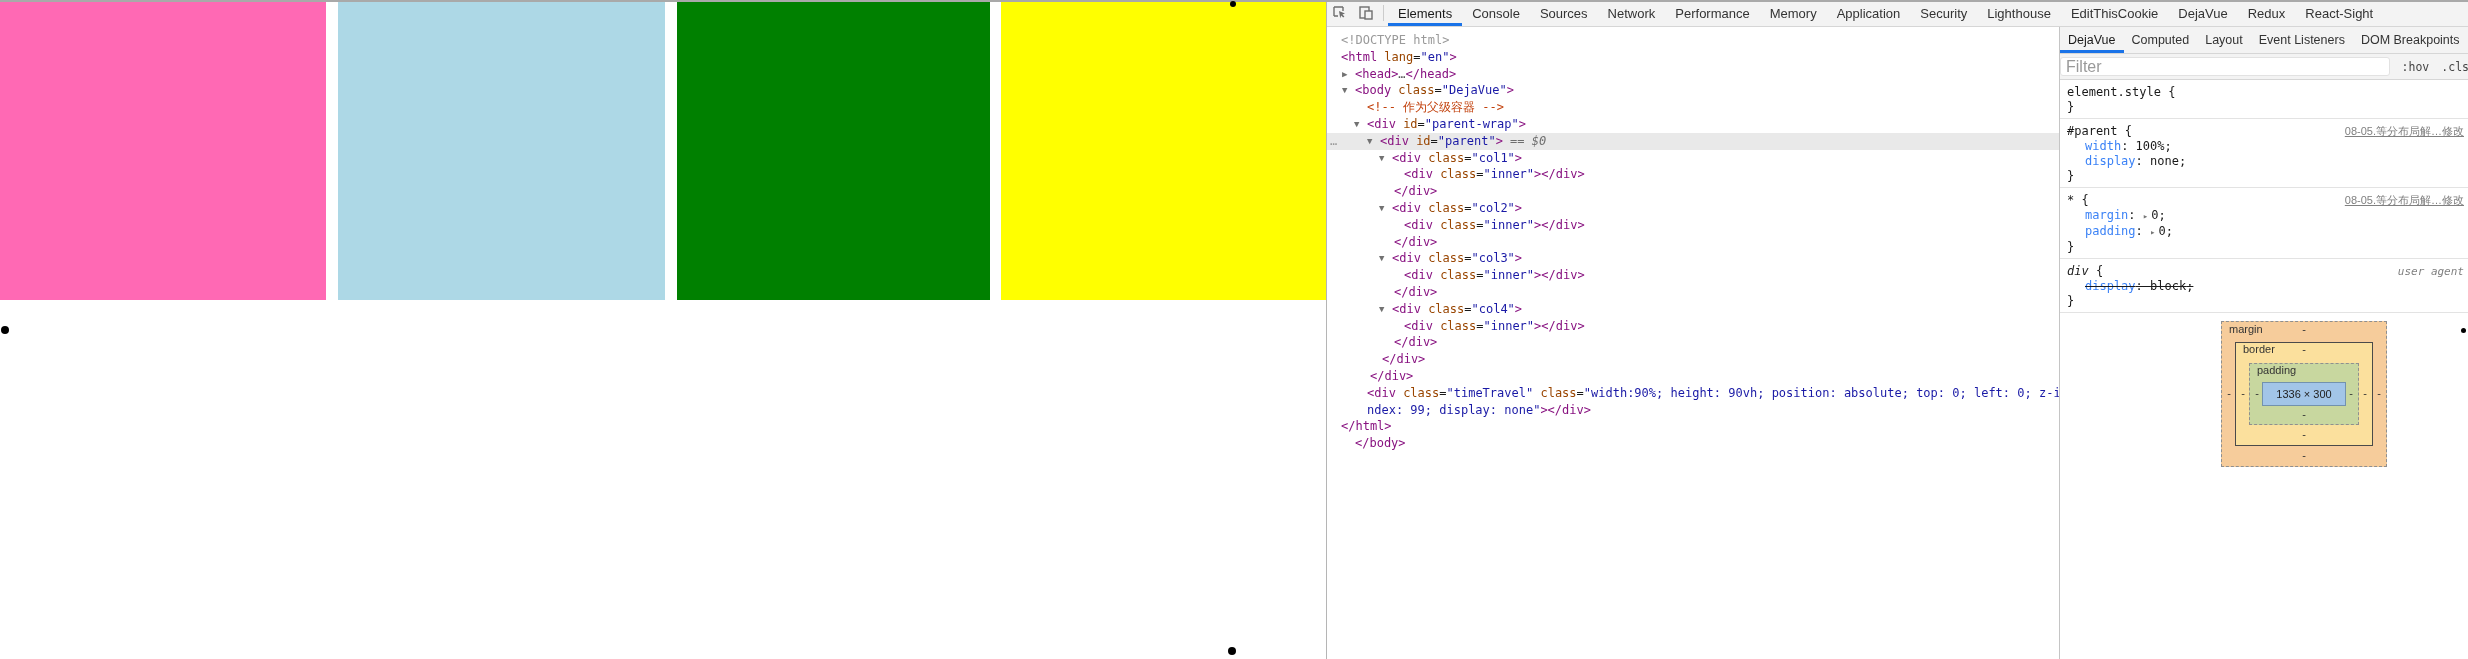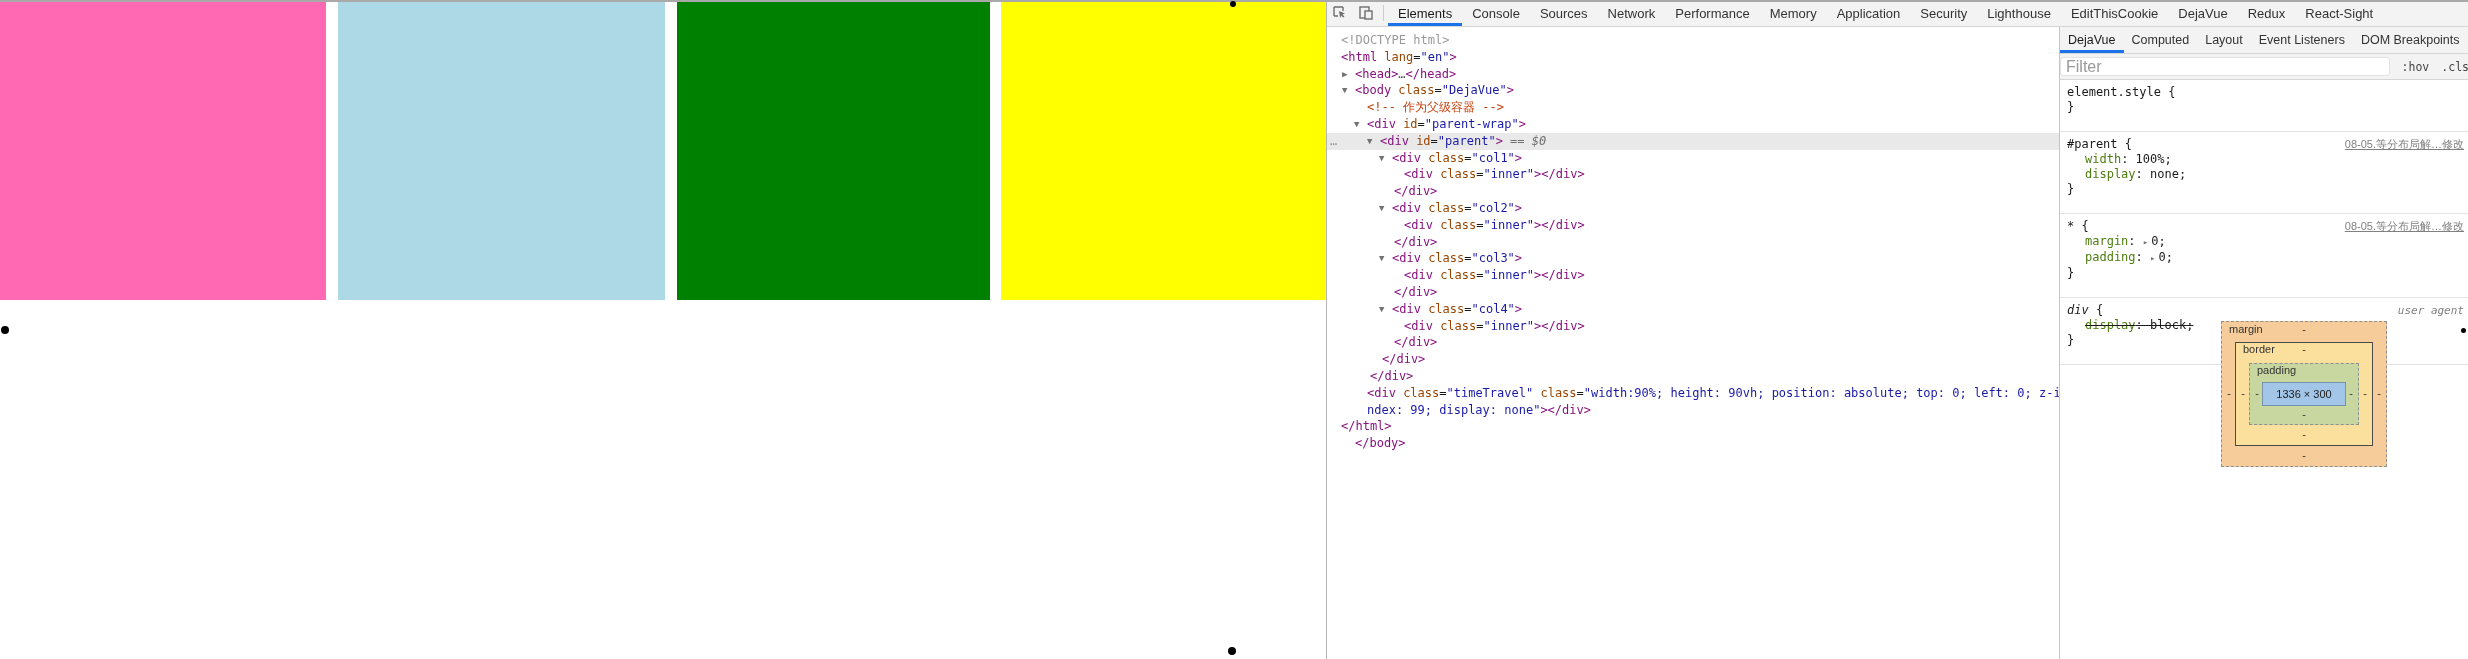--- a/index.html
+++ b/index.html
@@ -37,24 +37,24 @@
   .side-tabs .tab{padding:0 8px;font-size:12.5px;}
   .filter-row{height:26px;background:#f3f3f3;border-bottom:1px solid #d6d6d6;box-sizing:border-box;
               display:flex;align-items:center;white-space:nowrap;}
   #filter-input{width:322px;height:17px;border:1px solid #e2e2e2;border-radius:3px;
                 background:#fff;font-size:16px;padding:0 5px;color:#333;outline:none;
                 font-family:"Liberation Sans",sans-serif;}
   #filter-input::placeholder{color:#999;}
   .pseudo{font-family:"DejaVu Sans Mono",monospace;font-size:11.5px;color:#444;margin-left:12px;cursor:pointer;}
   
   #rules{font-family:"DejaVu Sans Mono",monospace;font-size:12px;line-height:15px;color:#1a1a1a;}
-  .rule{position:relative;padding:5px 4px 16px 7px;border-bottom:1px solid #e3e3e3;}
+  .rule{position:relative;padding:5px 4px 3px 7px;border-bottom:1px solid #e3e3e3;}
   .rule.ua .selector{font-style:italic;}
   .decl{padding-left:18px;}
-  .prop{color:#4d7c0f;}
+  .prop{color:#3b82f6;}
   .struck{text-decoration:line-through;}
   .dexp{color:#777;font-size:9px;margin-right:3px;}
   .rlink{position:absolute;right:5px;top:5px;font-size:11px;color:#808080;
          text-decoration:underline;cursor:pointer;font-family:"Liberation Sans",sans-serif;}
   .rlink.ualink{text-decoration:none;font-style:italic;font-family:"DejaVu Sans Mono",monospace;}
   
   #box-model{position:absolute;left:161px;top:294px;width:166px;height:146px;}
   .bm-margin{position:absolute;left:0;top:0;width:166px;height:146px;background:#f6cc9b;
              border:1px dashed #8f8f8f;box-sizing:border-box;}
   .bm-border{position:absolute;left:14px;top:21px;width:138px;height:104px;background:#fbe09d;

